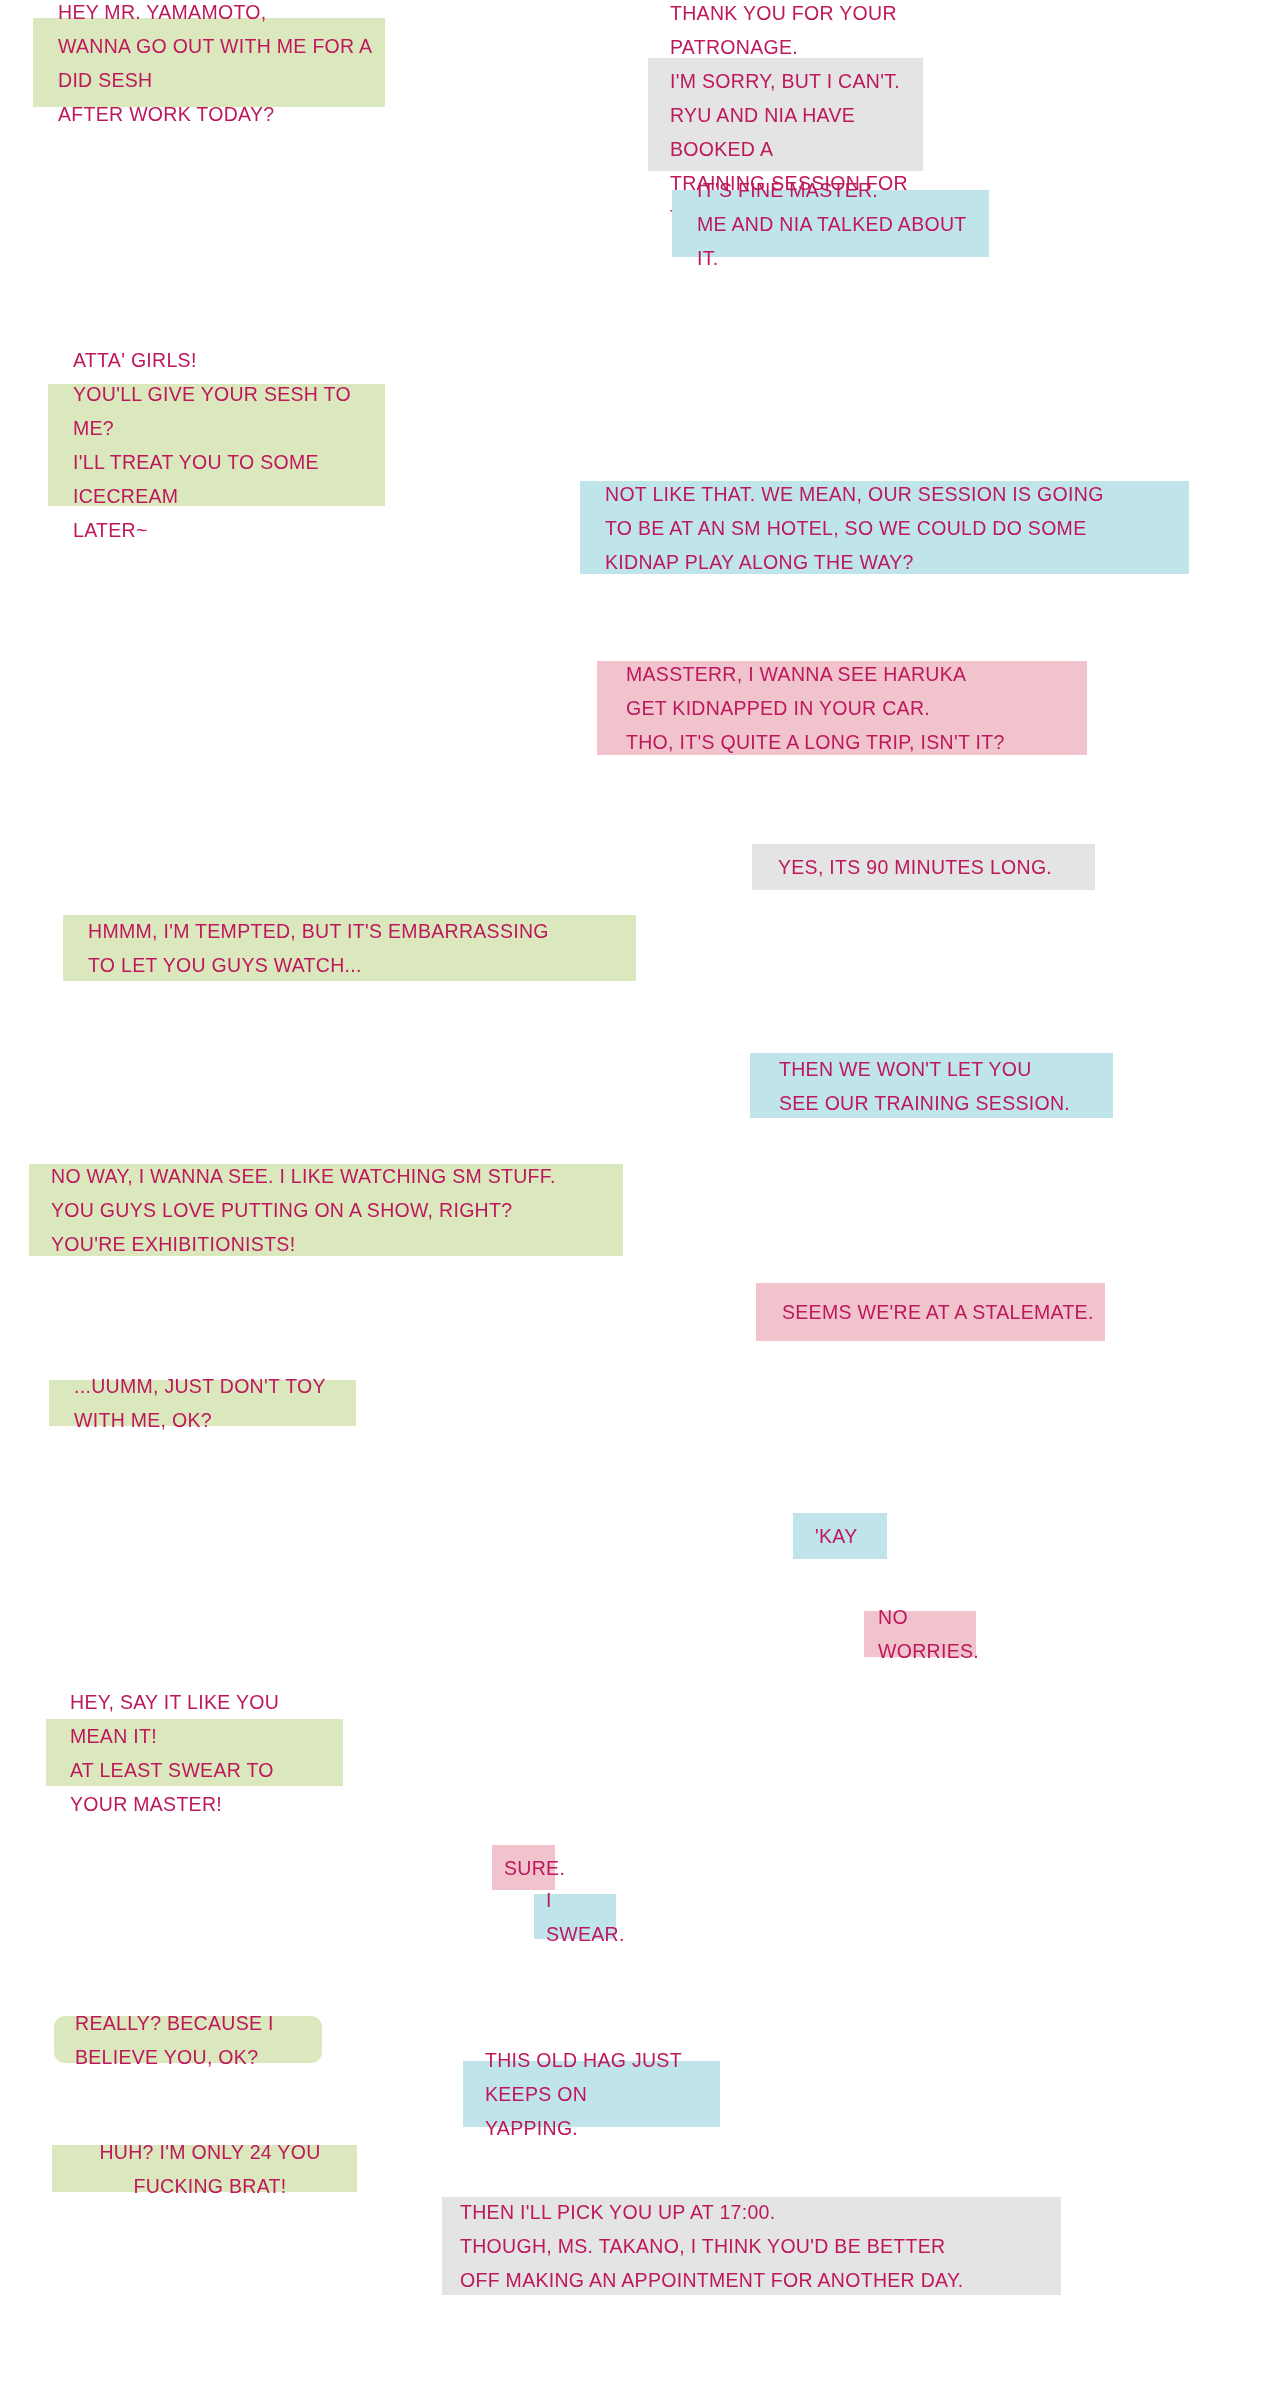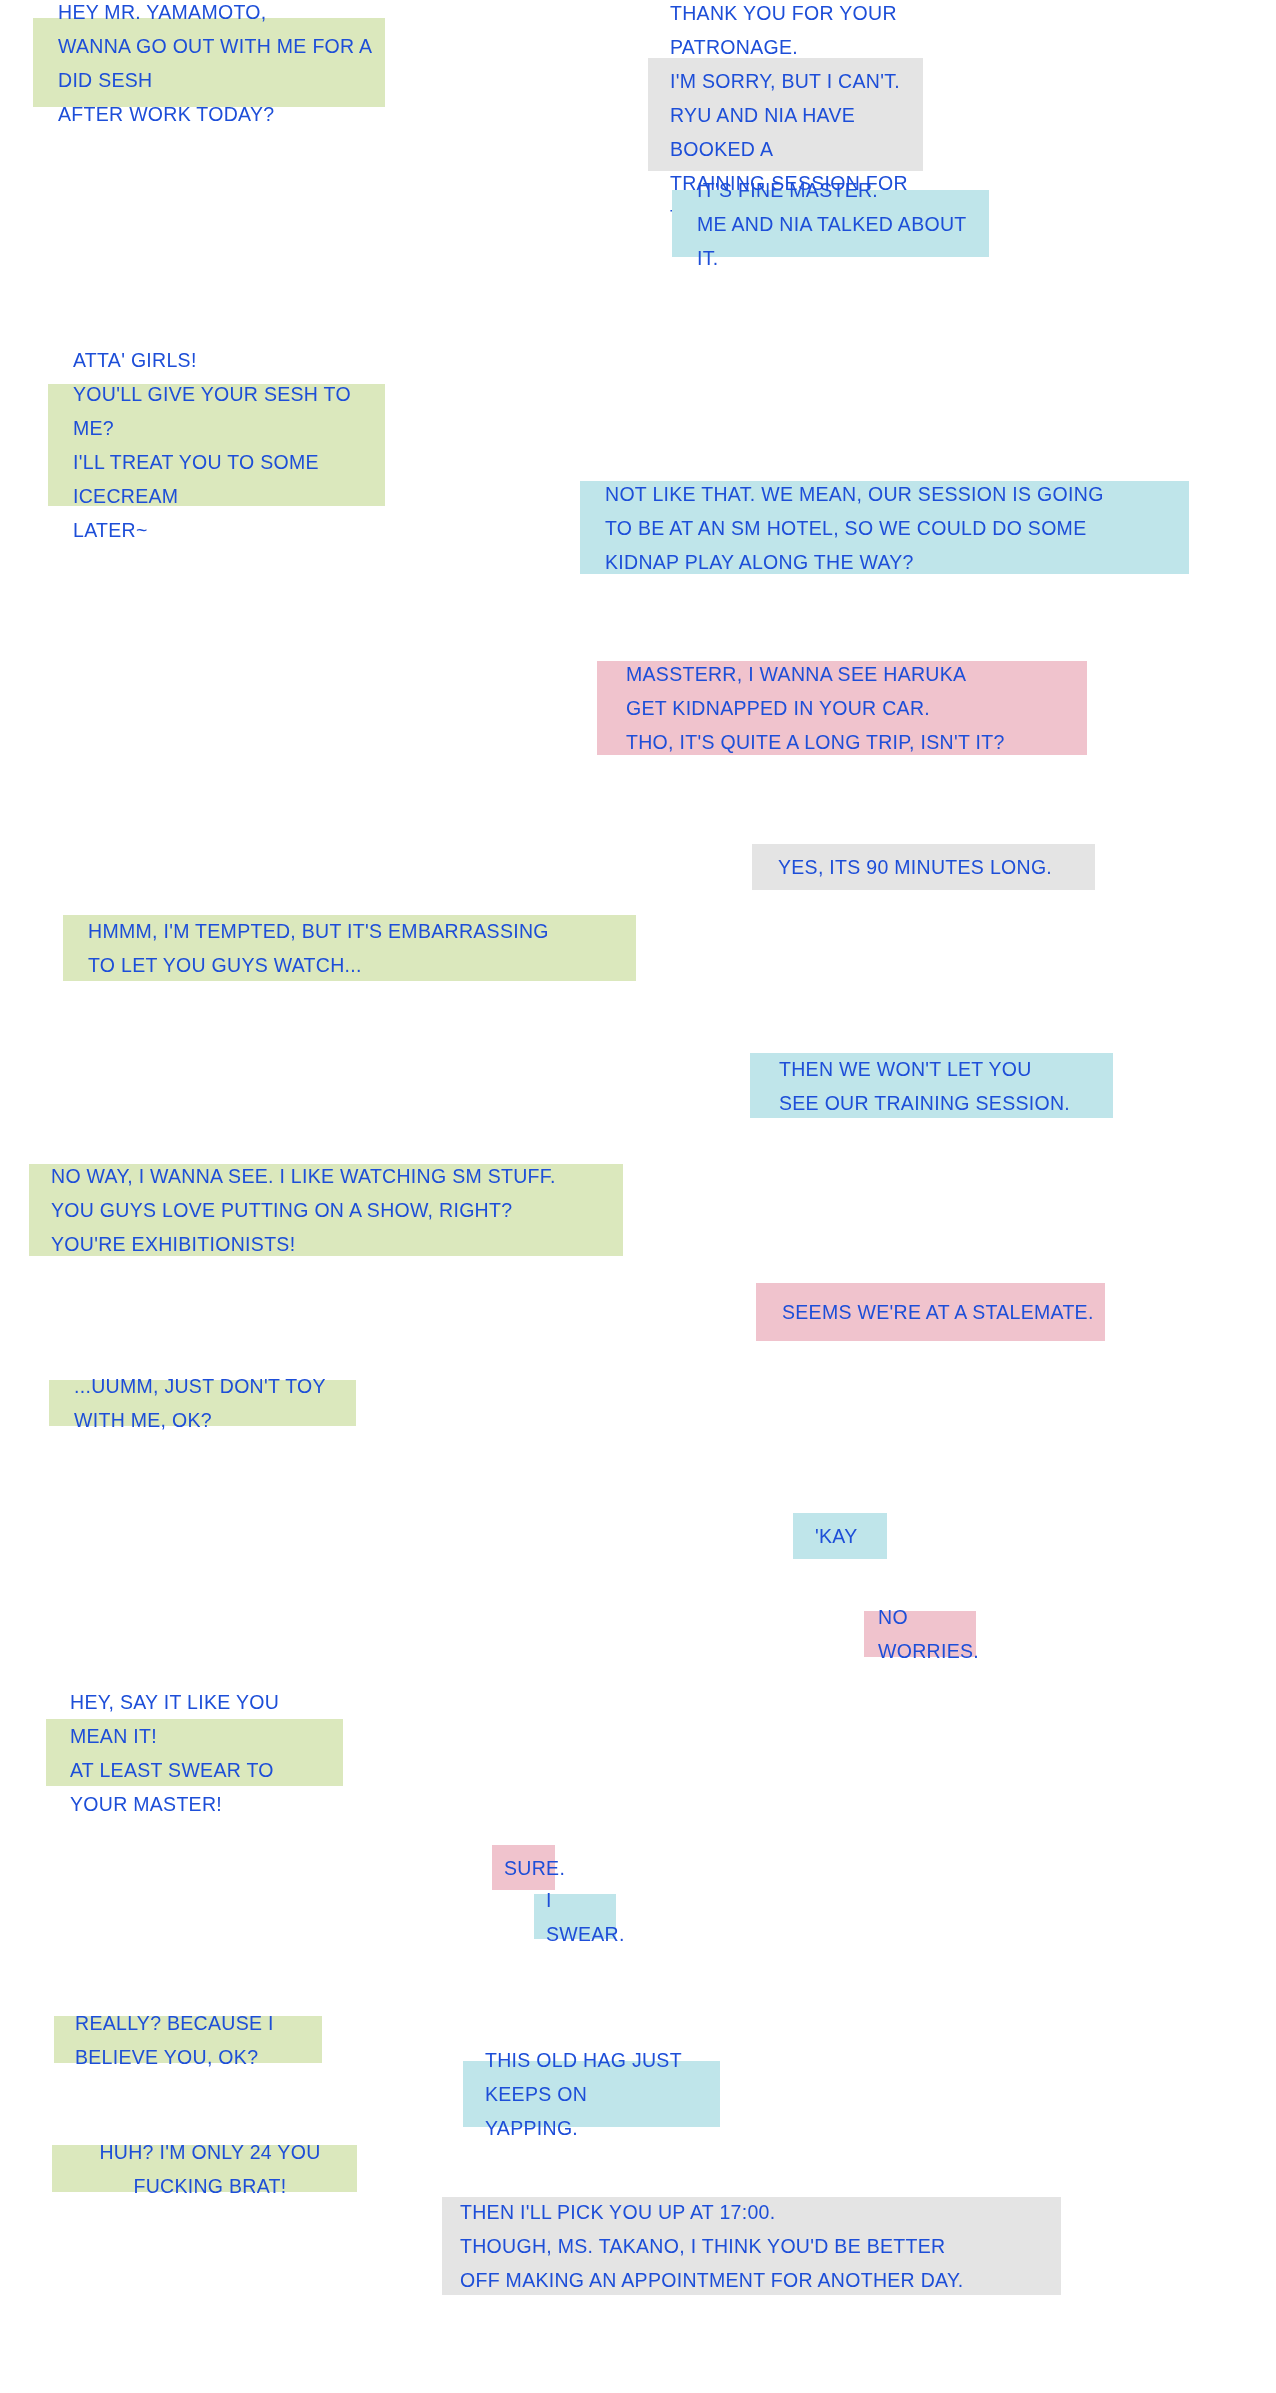--- a/index.html
+++ b/index.html
@@ -21,21 +21,21 @@
   .bubble {
     position: absolute;
     box-sizing: border-box;
     display: flex;
     flex-direction: column;
     justify-content: center;
     font-family: "Liberation Sans", sans-serif;
     font-size: 19.5px;
     line-height: 34px;
     letter-spacing: 0.3px;
-    color: #1d4ed8;
+    color: #be185d;
     white-space: pre-line;
     word-break: normal;
   }
   .bubble .txt {
     display: block;
     white-space: pre-line;
   }
   .c-green { background: #dbe8bd; }
   .c-gray  { background: #e4e4e4; }
   .c-blue  { background: #bfe5ea; }
@@ -73,20 +73,20 @@
 YOU GUYS LOVE PUTTING ON A SHOW, RIGHT?
 YOU'RE EXHIBITIONISTS!</span></div>
     <div class="bubble c-pink" style="left: 756px; top: 1283px; width: 349px; height: 58px; padding-left: 26px; padding-right: 10px;"><span class="txt">SEEMS WE'RE AT A STALEMATE.</span></div>
     <div class="bubble c-green" style="left: 49px; top: 1380px; width: 307px; height: 46px; padding-left: 25px; padding-right: 10px;"><span class="txt">...UUMM, JUST DON'T TOY WITH ME, OK?</span></div>
     <div class="bubble c-blue" style="left: 793px; top: 1513px; width: 94px; height: 46px; padding-left: 22px; padding-right: 10px;"><span class="txt">'KAY</span></div>
     <div class="bubble c-pink" style="left: 864px; top: 1611px; width: 112px; height: 46px; padding-left: 14px; padding-right: 10px;"><span class="txt">NO WORRIES.</span></div>
     <div class="bubble c-green" style="left: 46px; top: 1719px; width: 297px; height: 67px; padding-left: 24px; padding-right: 10px;"><span class="txt">HEY, SAY IT LIKE YOU MEAN IT!
 AT LEAST SWEAR TO YOUR MASTER!</span></div>
     <div class="bubble c-pink" style="left: 492px; top: 1845px; width: 63px; height: 45px; padding-left: 12px; padding-right: 10px;"><span class="txt">SURE.</span></div>
     <div class="bubble c-blue" style="left: 534px; top: 1894px; width: 82px; height: 45px; padding-left: 12px; padding-right: 0;"><span class="txt">I SWEAR.</span></div>
-    <div class="bubble c-green" style="left: 54px; top: 2016px; width: 268px; height: 47px; padding-left: 21px; padding-right: 10px;"><span class="txt">REALLY? BECAUSE I BELIEVE YOU, OK?</span></div>
+    <div class="bubble c-green" style="left: 54px; top: 2016px; width: 268px; height: 47px; padding-left: 21px; padding-right: 10px; border-radius: 11px;"><span class="txt">REALLY? BECAUSE I BELIEVE YOU, OK?</span></div>
     <div class="bubble c-blue" style="left: 463px; top: 2061px; width: 257px; height: 66px; padding-left: 22px; padding-right: 10px;"><span class="txt">THIS OLD HAG JUST KEEPS ON
 YAPPING.</span></div>
     <div class="bubble c-green" style="left: 52px; top: 2145px; width: 305px; height: 47px; padding-left: 21px; padding-right: 10px; text-align: center;"><span class="txt">HUH? I'M ONLY 24 YOU FUCKING BRAT!</span></div>
     <div class="bubble c-gray" style="left: 442px; top: 2197px; width: 619px; height: 98px; padding-left: 18px; padding-right: 10px;"><span class="txt">THEN I'LL PICK YOU UP AT 17:00.
 THOUGH, MS. TAKANO, I THINK YOU'D BE BETTER
 OFF MAKING AN APPOINTMENT FOR ANOTHER DAY.</span></div>
   </div>
 
 </body></html>

